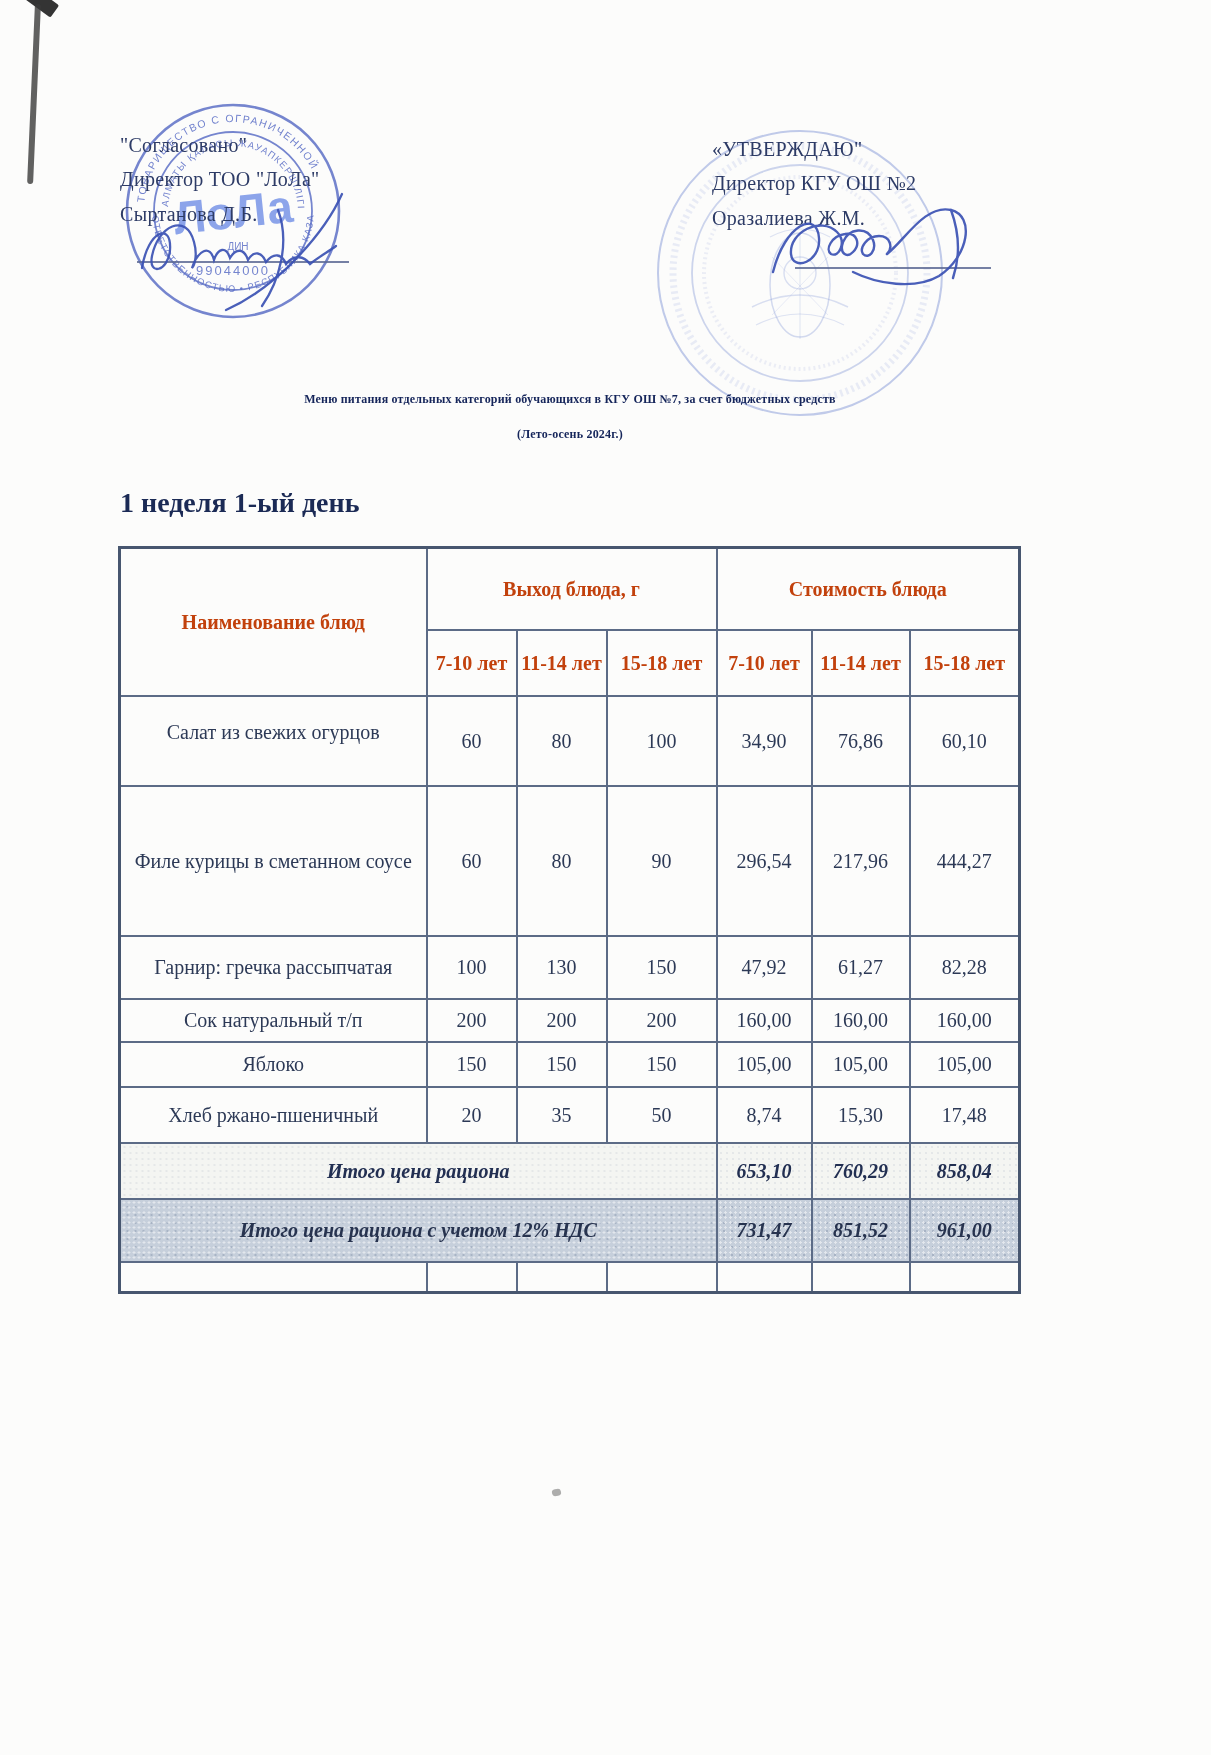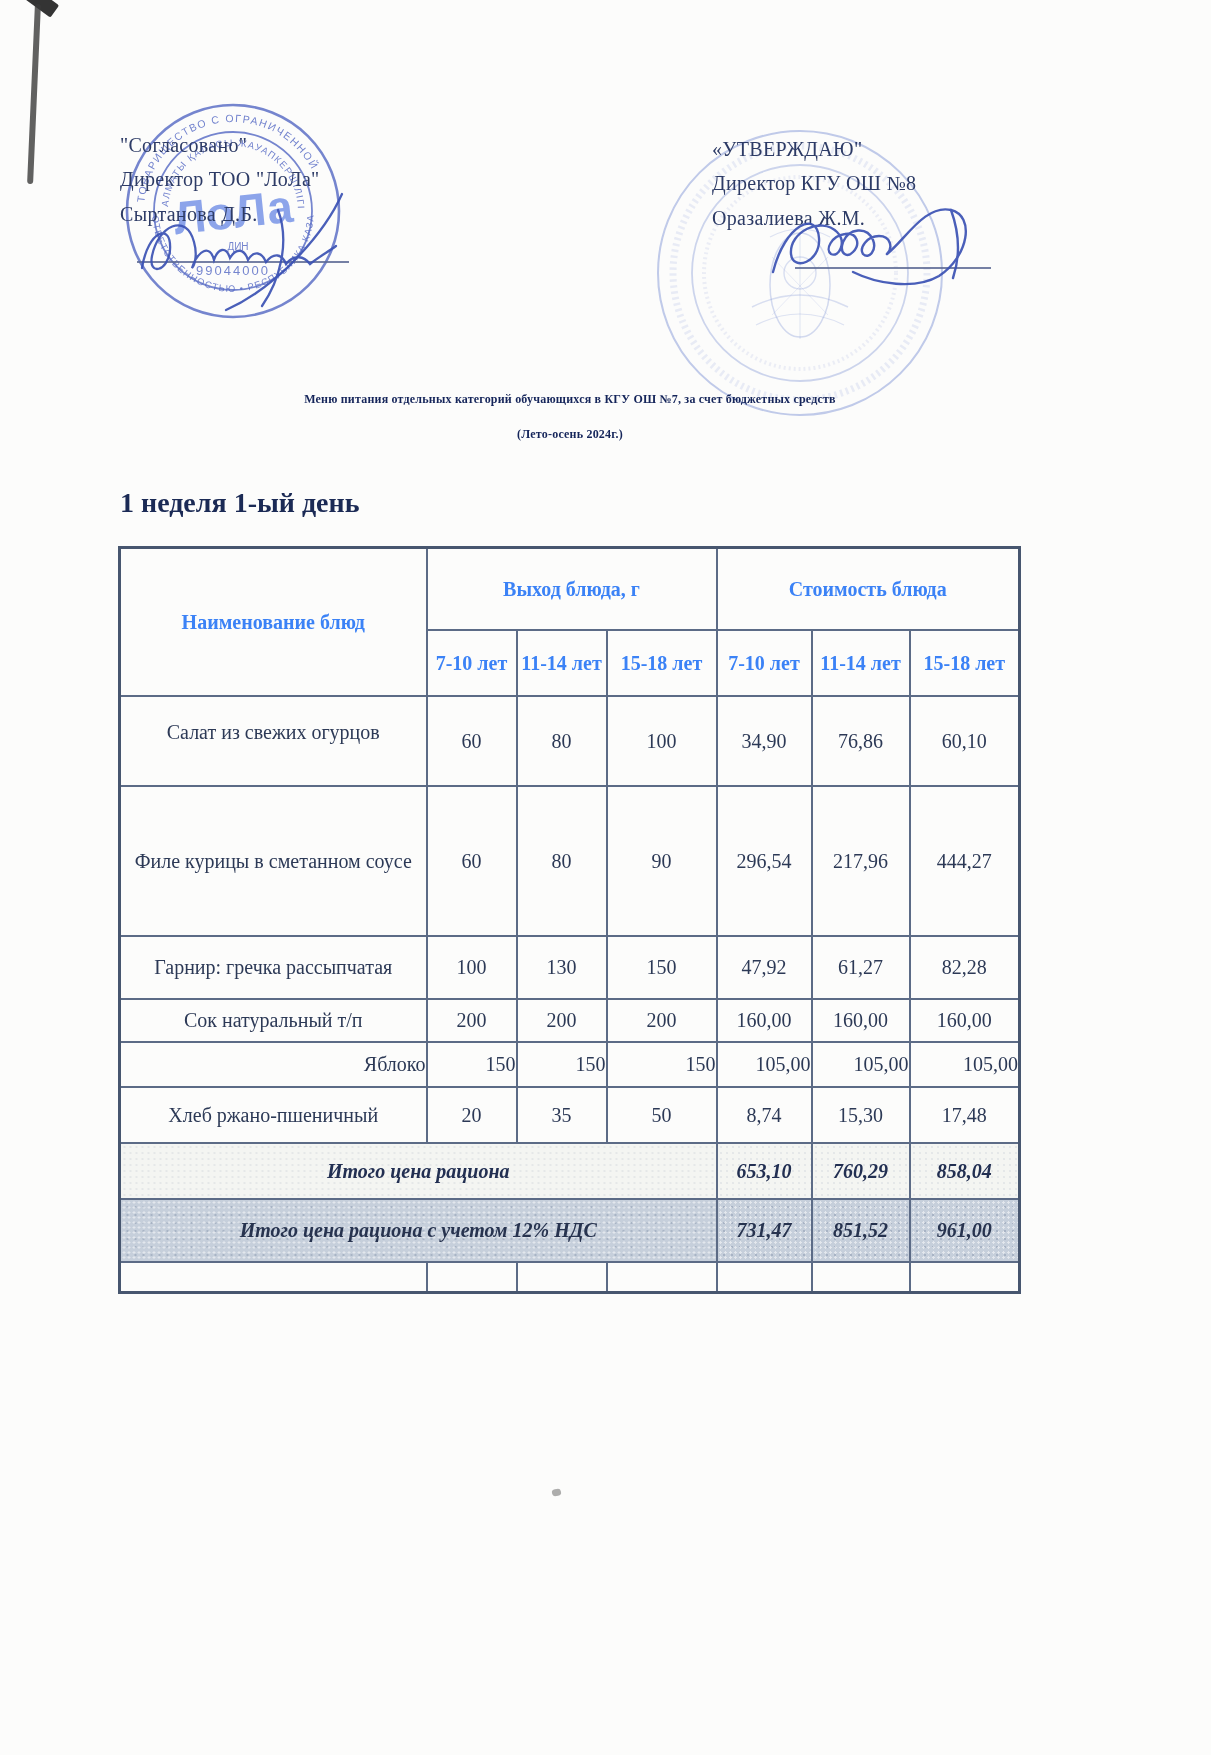--- a/index.html
+++ b/index.html
@@ -27,28 +27,28 @@
 
   
   table.menu{
     position:absolute;left:118px;top:546px;width:900px;
     border-collapse:collapse;table-layout:fixed;z-index:3;
     font-size:20px;color:#2c3956;
   }
   table.menu td{border:2px solid #5c6b86;vertical-align:middle;text-align:center;padding:0;}
   table.menu{border:3px solid #47566f;}
   td.namecell{text-align:left;padding-left:6px;}
-  td.hdr{font-weight:bold;color:#3b82f6;}
+  td.hdr{font-weight:bold;color:#c2410c;}
   tr.r-hdr1 td{height:80px;}
   tr.r-hdr2 td{height:64px;}
   tr.r1 td{height:64px;}
   tr.r2 td{height:148px;}
   tr.r3 td{height:61px;}
   tr.r4 td{height:41px;}
-  tr.r5 td{height:43px;text-align:right;}
+  tr.r5 td{height:43px;}
   tr.r6 td{height:54px;}
   tr.r-total td{height:54px;}
   tr.r-vat td{height:61px;}
   tr.r-empty td{height:28px;}
   td.vbottom{vertical-align:bottom;padding-bottom:5px;}
   tr.r-total td{
     font-weight:bold;font-style:italic;color:#222f52;
     background-color:#f4f5f2;
     background-image:radial-gradient(rgba(120,135,160,.12) 1px,transparent 1.2px);
     background-size:6px 6px;
@@ -115,21 +115,21 @@
   <div class="sig-underline" style="left:137px;top:261px;width:212px;"></div>
   <svg class="sig-svg" style="left:128px;top:168px;" width="250" height="150" viewBox="0 0 250 150">
     <g stroke="#3b52b4" stroke-width="2.3" fill="none" stroke-linecap="round" opacity="0.92">
       <path d="M14,100 C20,62 44,54 42,82 C40,104 20,108 24,88 C30,58 58,44 66,74 C70,88 66,98 64,100 C70,82 82,76 86,92 C90,80 98,78 102,90 C108,80 116,80 120,92 C126,82 134,84 138,94 C146,84 154,86 158,96 C166,86 176,88 182,96 C192,88 200,84 208,78"></path>
       <path d="M214,26 C198,62 152,118 98,142"></path>
       <path d="M150,42 C162,74 152,112 134,138"></path>
     </g>
   </svg>
 
   <div class="appr-line" style="left:712px;top:138px;">«УТВЕРЖДАЮ"</div>
-  <div class="appr-line" style="left:712px;top:172px;">Директор КГУ ОШ №8</div>
+  <div class="appr-line" style="left:712px;top:172px;">Директор КГУ ОШ №2</div>
   <div class="appr-line" style="left:712px;top:207px;">Оразалиева Ж.М.</div>
   <div class="sig-underline" style="left:795px;top:267px;width:196px;"></div>
   <svg class="sig-svg" style="left:755px;top:180px;" width="260" height="140" viewBox="0 0 260 140">
     <g stroke="#3b52b4" stroke-width="2.4" fill="none" stroke-linecap="round" opacity="0.92">
       <path d="M18,92 C30,44 62,30 64,58 C66,82 38,92 36,74 C34,52 66,36 82,52 C92,62 84,78 76,74 C70,70 76,56 90,54 C102,52 106,64 98,72 C92,78 84,74 88,62 C94,48 112,46 118,60 C122,70 114,80 108,74 C104,68 112,56 124,56 C136,56 138,68 132,74"></path>
       <path d="M132,74 C150,60 170,24 196,30 C220,36 214,76 184,96 C160,110 122,104 98,92"></path>
       <path d="M196,30 C204,52 206,74 198,98"></path>
     </g>
   </svg>
 

